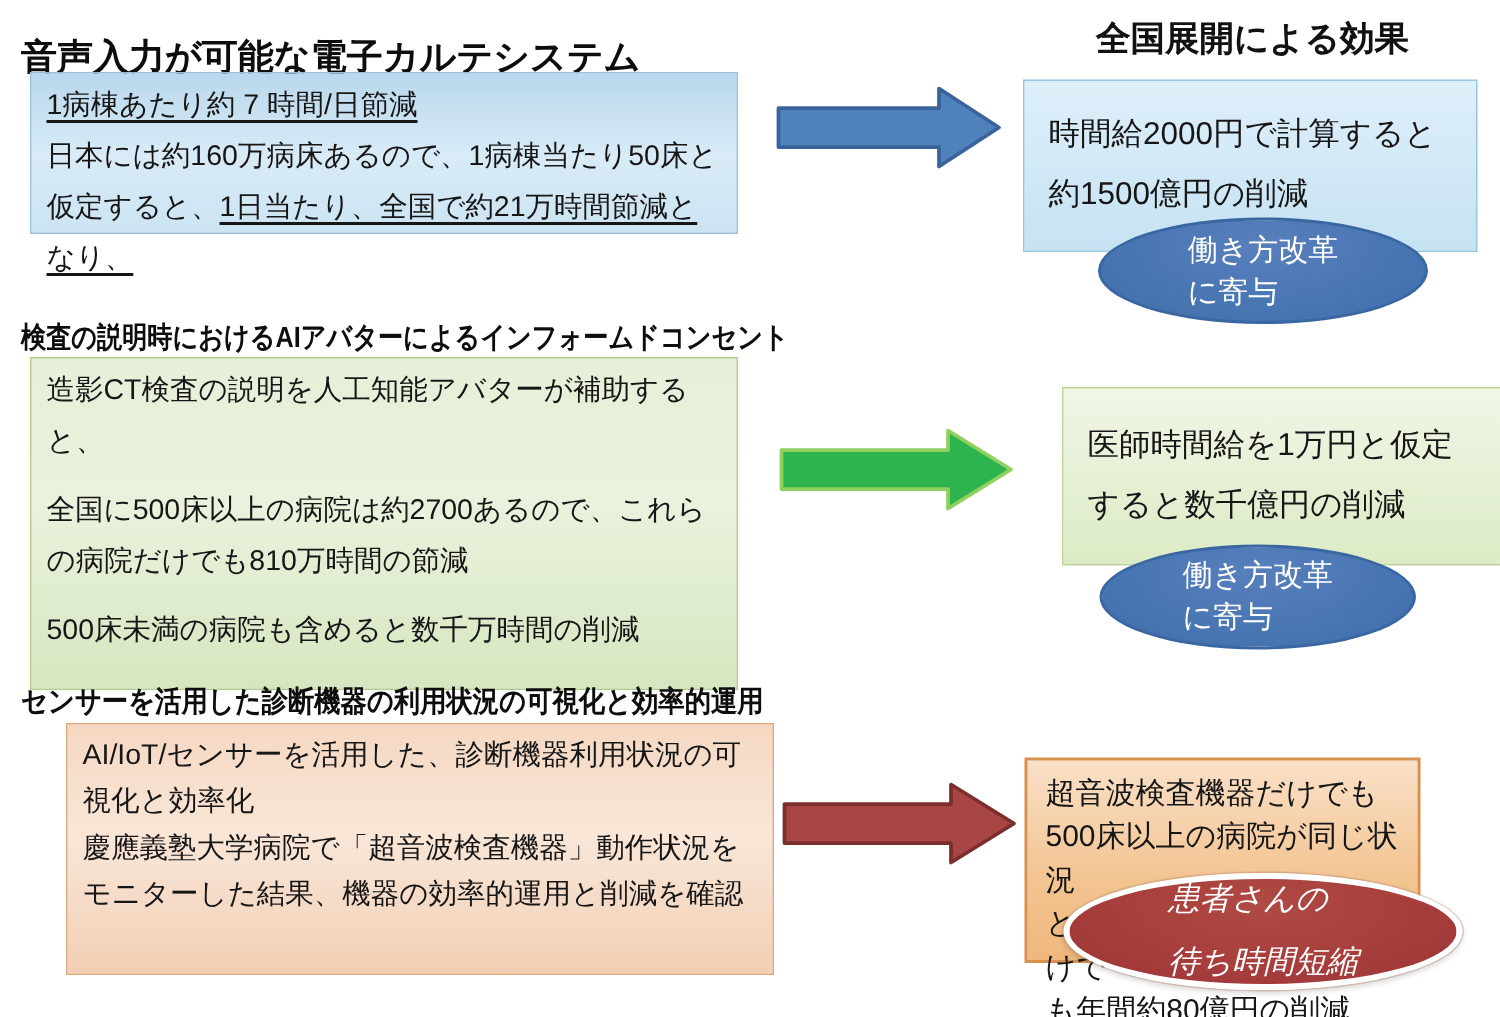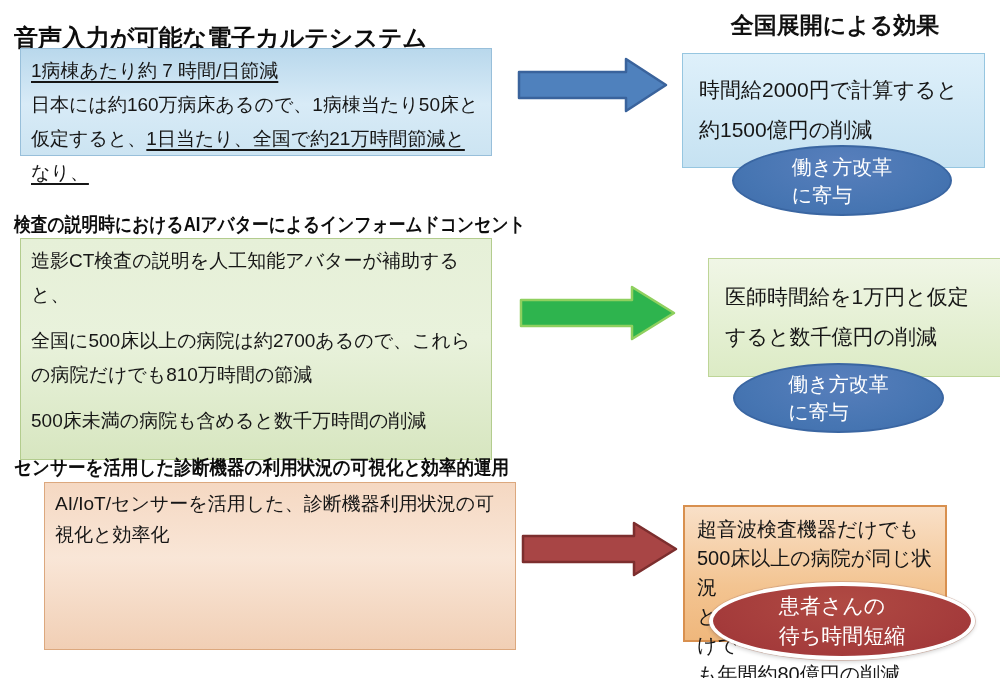--- a/index.html
+++ b/index.html
@@ -100,21 +100,22 @@
     background: radial-gradient(ellipse at 50% 25%, #587fbc 0%, #4675b2 65%, #3f6caa 100%);
     border: 2px solid #3a66a2;
     font-size: 20px;
     line-height: 28px;
   }
   .badge-red {
     background: radial-gradient(ellipse at 50% 25%, #b04a43 0%, #a43b3b 70%, #9c3434 100%);
     border: 4px solid #ffffff;
     box-shadow: 0 0 0 1px rgba(190,140,120,0.45), 0 2px 4px rgba(0,0,0,0.18);
     font-size: 21px;
-    line-height: 30px;
+    line-height: 42px;
+    font-style: italic;
   }
 
   
   .arrow-svg { display: block; }
 </style>
 </head>
 <body>
 
 <div class="stage">
 
@@ -155,20 +156,21 @@
   <div class="abs effect-box effect-green pre" style="left:708px; top:258px; width:305px; height:119px;">医師時間給を1万円と仮定
 すると数千億円の削減</div>
 
   <div class="abs badge badge-blue pre" style="left:733px; top:363px; width:211px; height:70px;">働き方改革
 に寄与</div>
 
   <div class="abs sec-title title-md" style="left:14px; top:454px; transform:scaleX(0.9);">センサーを活用した診断機器の利用状況の可視化と効率的運用</div>
 
   <div class="abs info-box box-orange" style="left:12px; top:482px; width:472px; height:168px; line-height:31px;margin-left:32px;">
     <p><span>AI/IoT/センサーを活用した、診断機器利用状況の可視化と効率化</span></p>
+    <p><span>慶應義塾大学病院で「超音波検査機器」動作状況をモニターした結果、機器の効率的運用と削減を確認</span></p>
     <div class="spacer10"></div>
   </div>
 
   <svg class="abs arrow-svg" style="left:520px; top:520px;" width="160" height="58" viewBox="0 0 160 58">
     <polygon points="3,16 114,16 114,3 156,29 114,55 114,42 3,42" fill="#a84545" stroke="#7c2e2e" stroke-width="2.5" stroke-linejoin="round"></polygon>
   </svg>
 
   <div class="abs effect-box effect-orange pre" style="left:683px; top:465px; width:264px; height:137px;margin-top:40px;">超音波検査機器だけでも
 500床以上の病院が同じ状況
 とするとこれらの病院だけで

